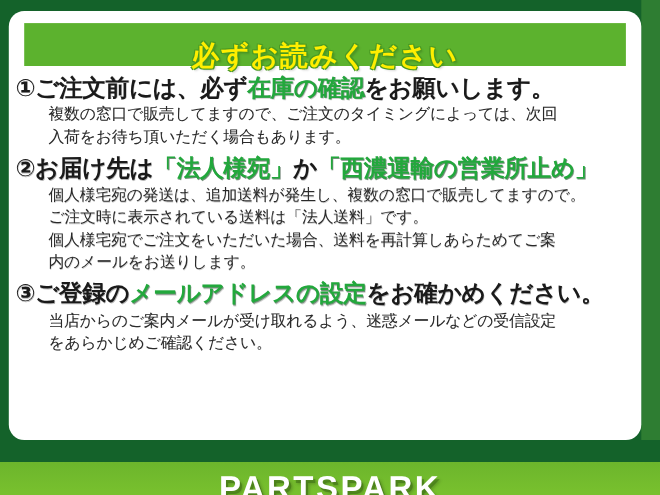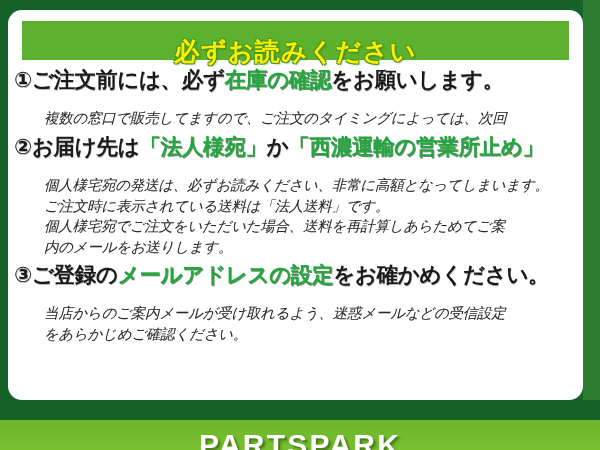--- a/index.html
+++ b/index.html
@@ -114,24 +114,23 @@
     font-weight: bold;
     color: #1a1a1a;
   }
 
   .item-body {
     font-size: 14.4px;
     color: #2a2a2a;
     line-height: 1.42;
     padding-left: 30px;
     letter-spacing: -0.15px;
-    margin-top: 14px;
+    margin-top: 0;
     white-space: nowrap;
     text-shadow: 0.3px 0.3px 0 rgba(0,0,0,0.2);
-    font-style: italic;
   }
   .item-body .bline {
     display: block;
   }
 
   
   #footer {
     position: absolute;
     left: 0;
     top: 420px;
@@ -165,26 +164,27 @@
 
     <div id="header-bar">
       <span id="header-title">必ずお読みください</span>
     </div>
 
     <div id="content">
         <div class="notice-item">
           <div class="item-heading"><span class="marker">①</span><span class="">ご注文前には、必ず</span><span class="hl">在庫の確認</span><span class="">をお願いします。</span></div>
           <div class="item-body">
             <span class="bline">複数の窓口で販売してますので、ご注文のタイミングによっては、次回</span>
+            <span class="bline">入荷をお待ち頂いただく場合もあります。</span>
           </div>
         </div>
         <div class="notice-item">
           <div class="item-heading wrapped"><span class="marker">②</span><span class="">お届け先は</span><span class="hl">「法人様宛」</span><span class="">か</span><span class="hl">「西濃運輸の営業所止め」</span><br></div>
           <div class="item-body">
-            <span class="bline">個人様宅宛の発送は、必ずお読みください、非常に高額となってしまいます。</span>
+            <span class="bline">個人様宅宛の発送は、追加送料が発生し、複数の窓口で販売してますので。</span>
             <span class="bline">ご注文時に表示されている送料は「法人送料」です。</span>
             <span class="bline">個人様宅宛でご注文をいただいた場合、送料を再計算しあらためてご案</span>
             <span class="bline">内のメールをお送りします。</span>
           </div>
         </div>
         <div class="notice-item">
           <div class="item-heading"><span class="marker">③</span><span class="">ご登録の</span><span class="hl">メールアドレスの設定</span><span class="">をお確かめください。</span></div>
           <div class="item-body">
             <span class="bline">当店からのご案内メールが受け取れるよう、迷惑メールなどの受信設定</span>
             <span class="bline">をあらかじめご確認ください。</span>

